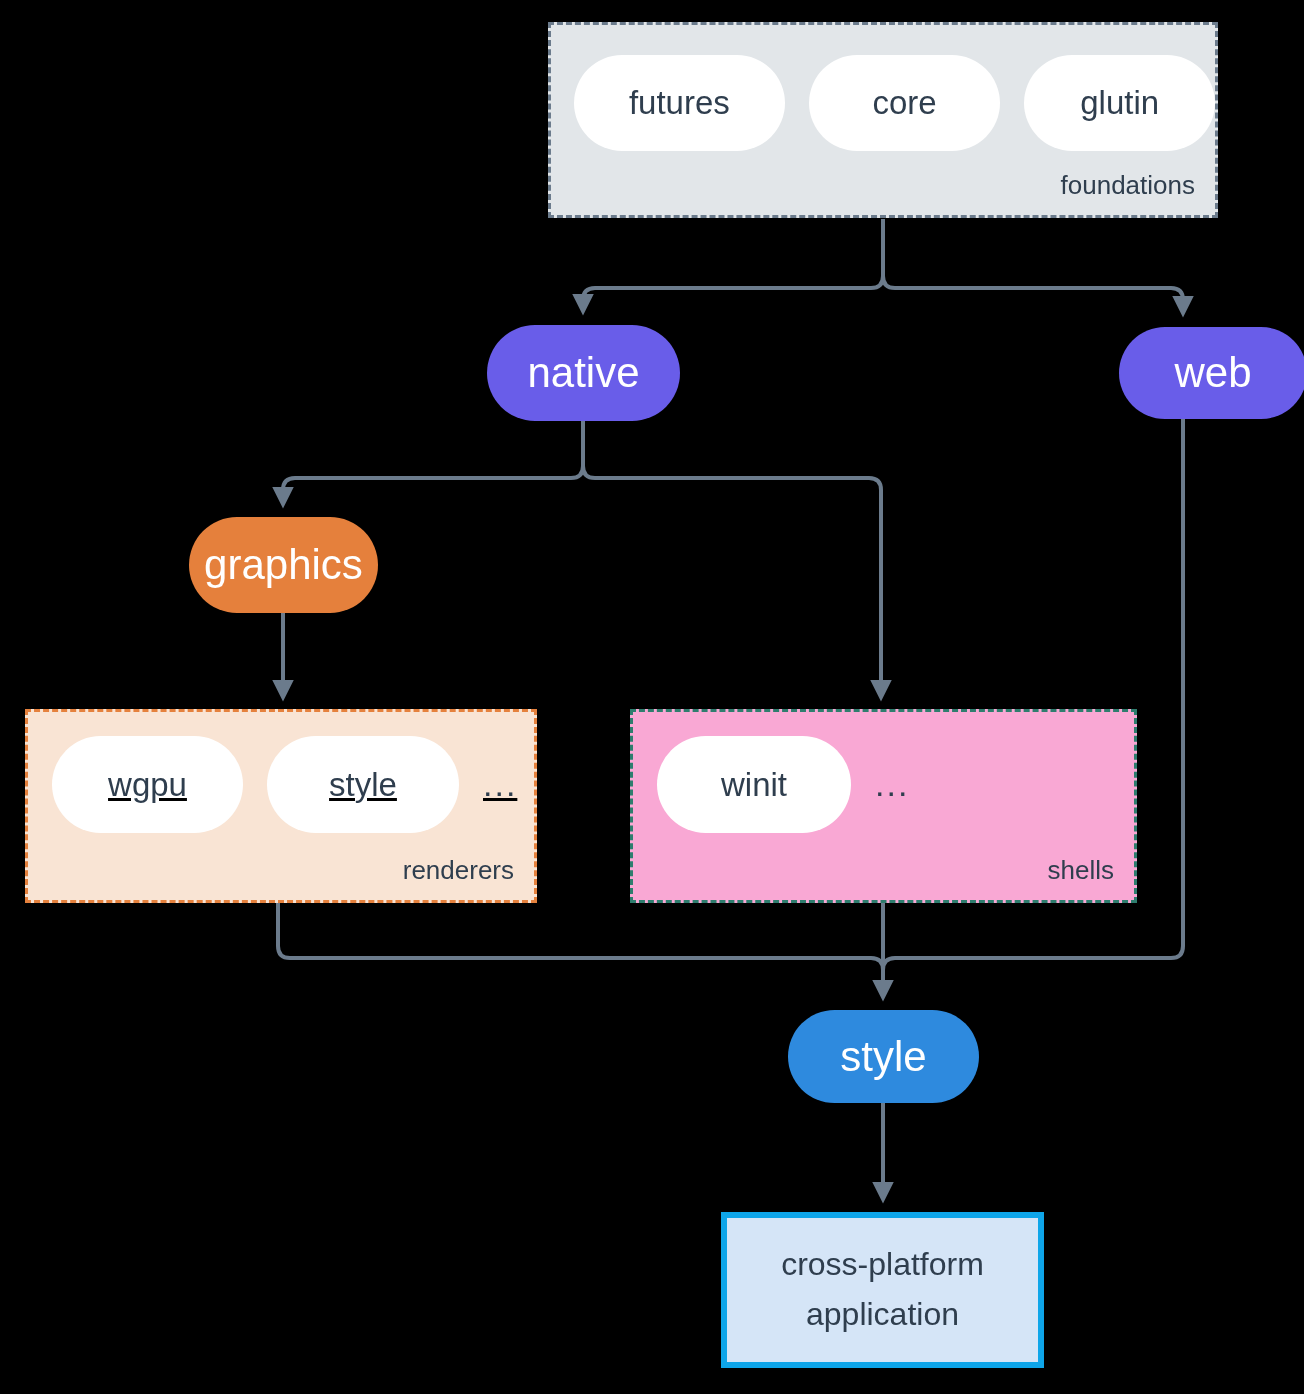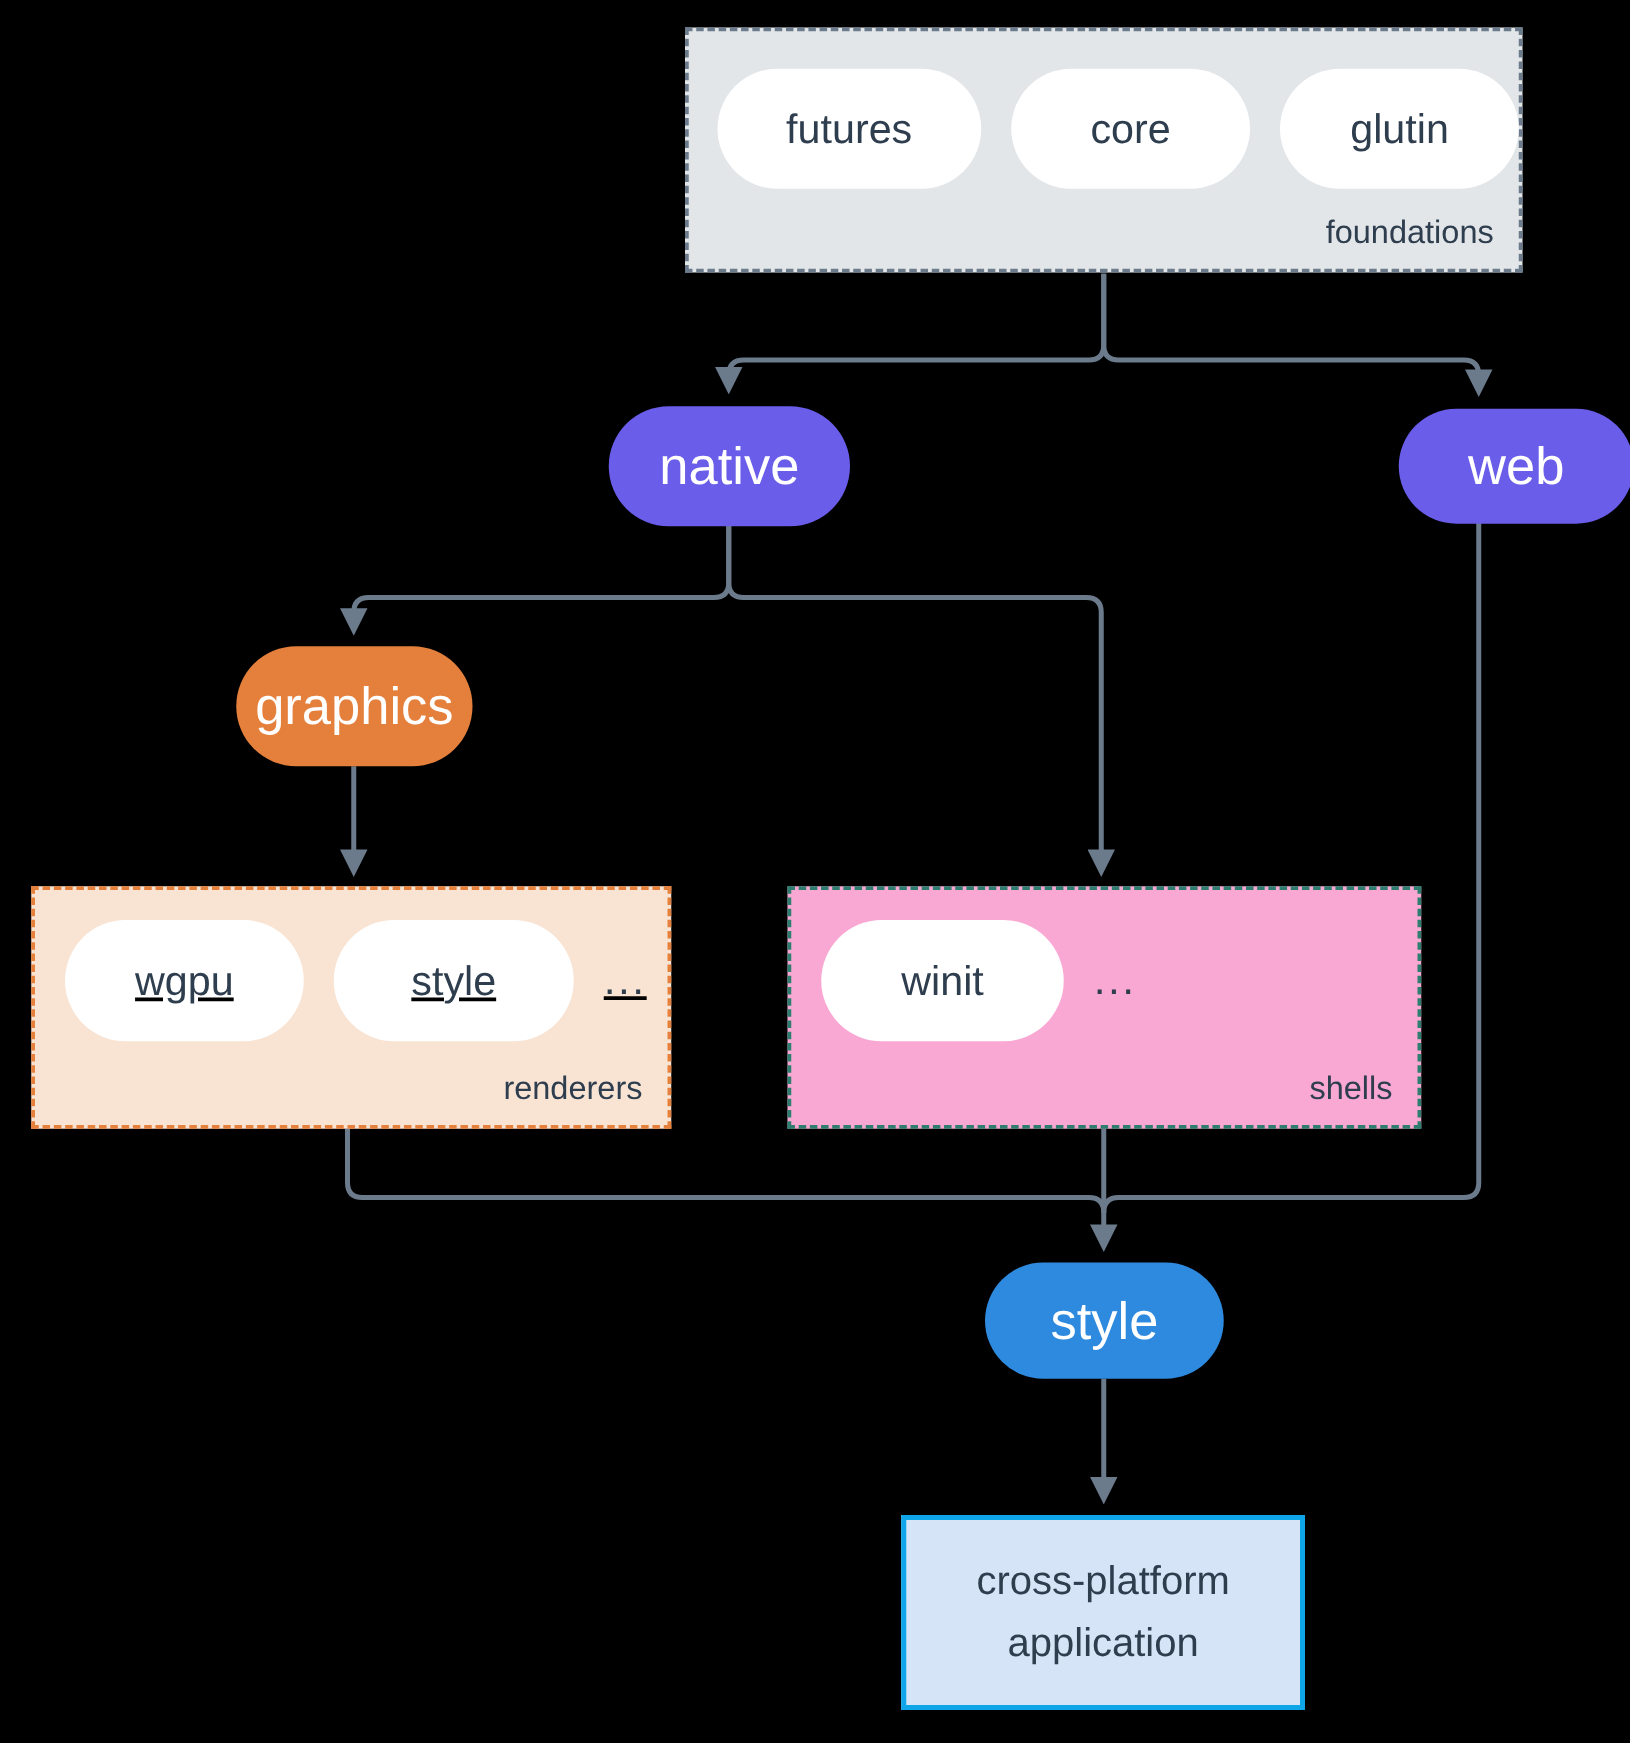--- a/index.html
+++ b/index.html
@@ -32,21 +32,21 @@
   #renderers{left:25px;top:709px;width:512px;height:194px;background:#f9e4d4;border-color:#e5813d;text-decoration:underline;}
   #shells{left:630px;top:709px;width:507px;height:194px;background:#f9a8d4;border-color:#2e7d6e;}
   #renderers .pill-row,#shells .pill-row{padding:24px 0 0 24px;gap:24px;}
   #renderers .pill,#shells .pill{height:97px;}
   #native{left:487px;top:325px;width:193px;height:96px;}
   #web{left:1119px;top:327px;width:188px;height:92px;}
   #graphics{left:189px;top:517px;width:189px;height:96px;}
   #iced{left:788px;top:1010px;width:191px;height:93px;}
   #app-box{
     position:absolute;left:721px;top:1212px;width:323px;height:156px;box-sizing:border-box;
-    background:#d5e5f7;border:4px solid #0ea5e9;color:#2f3e4e;font-size:32px;line-height:1.55;
+    background:#d5e5f7;border:6px solid #0ea5e9;color:#2f3e4e;font-size:32px;line-height:1.55;
     display:flex;align-items:center;justify-content:center;text-align:center;padding:0 30px;
   }
   .w-core{width:192px;} .w-futures{width:211px;} .w-style{width:191px;}
   .w-wgpu{width:191px;} .w-glow{width:192px;}
   .w-winit{width:194px;} .w-glutin{width:191px;}
 </style>
 </head>
 <body>
 
 <div id="canvas">

